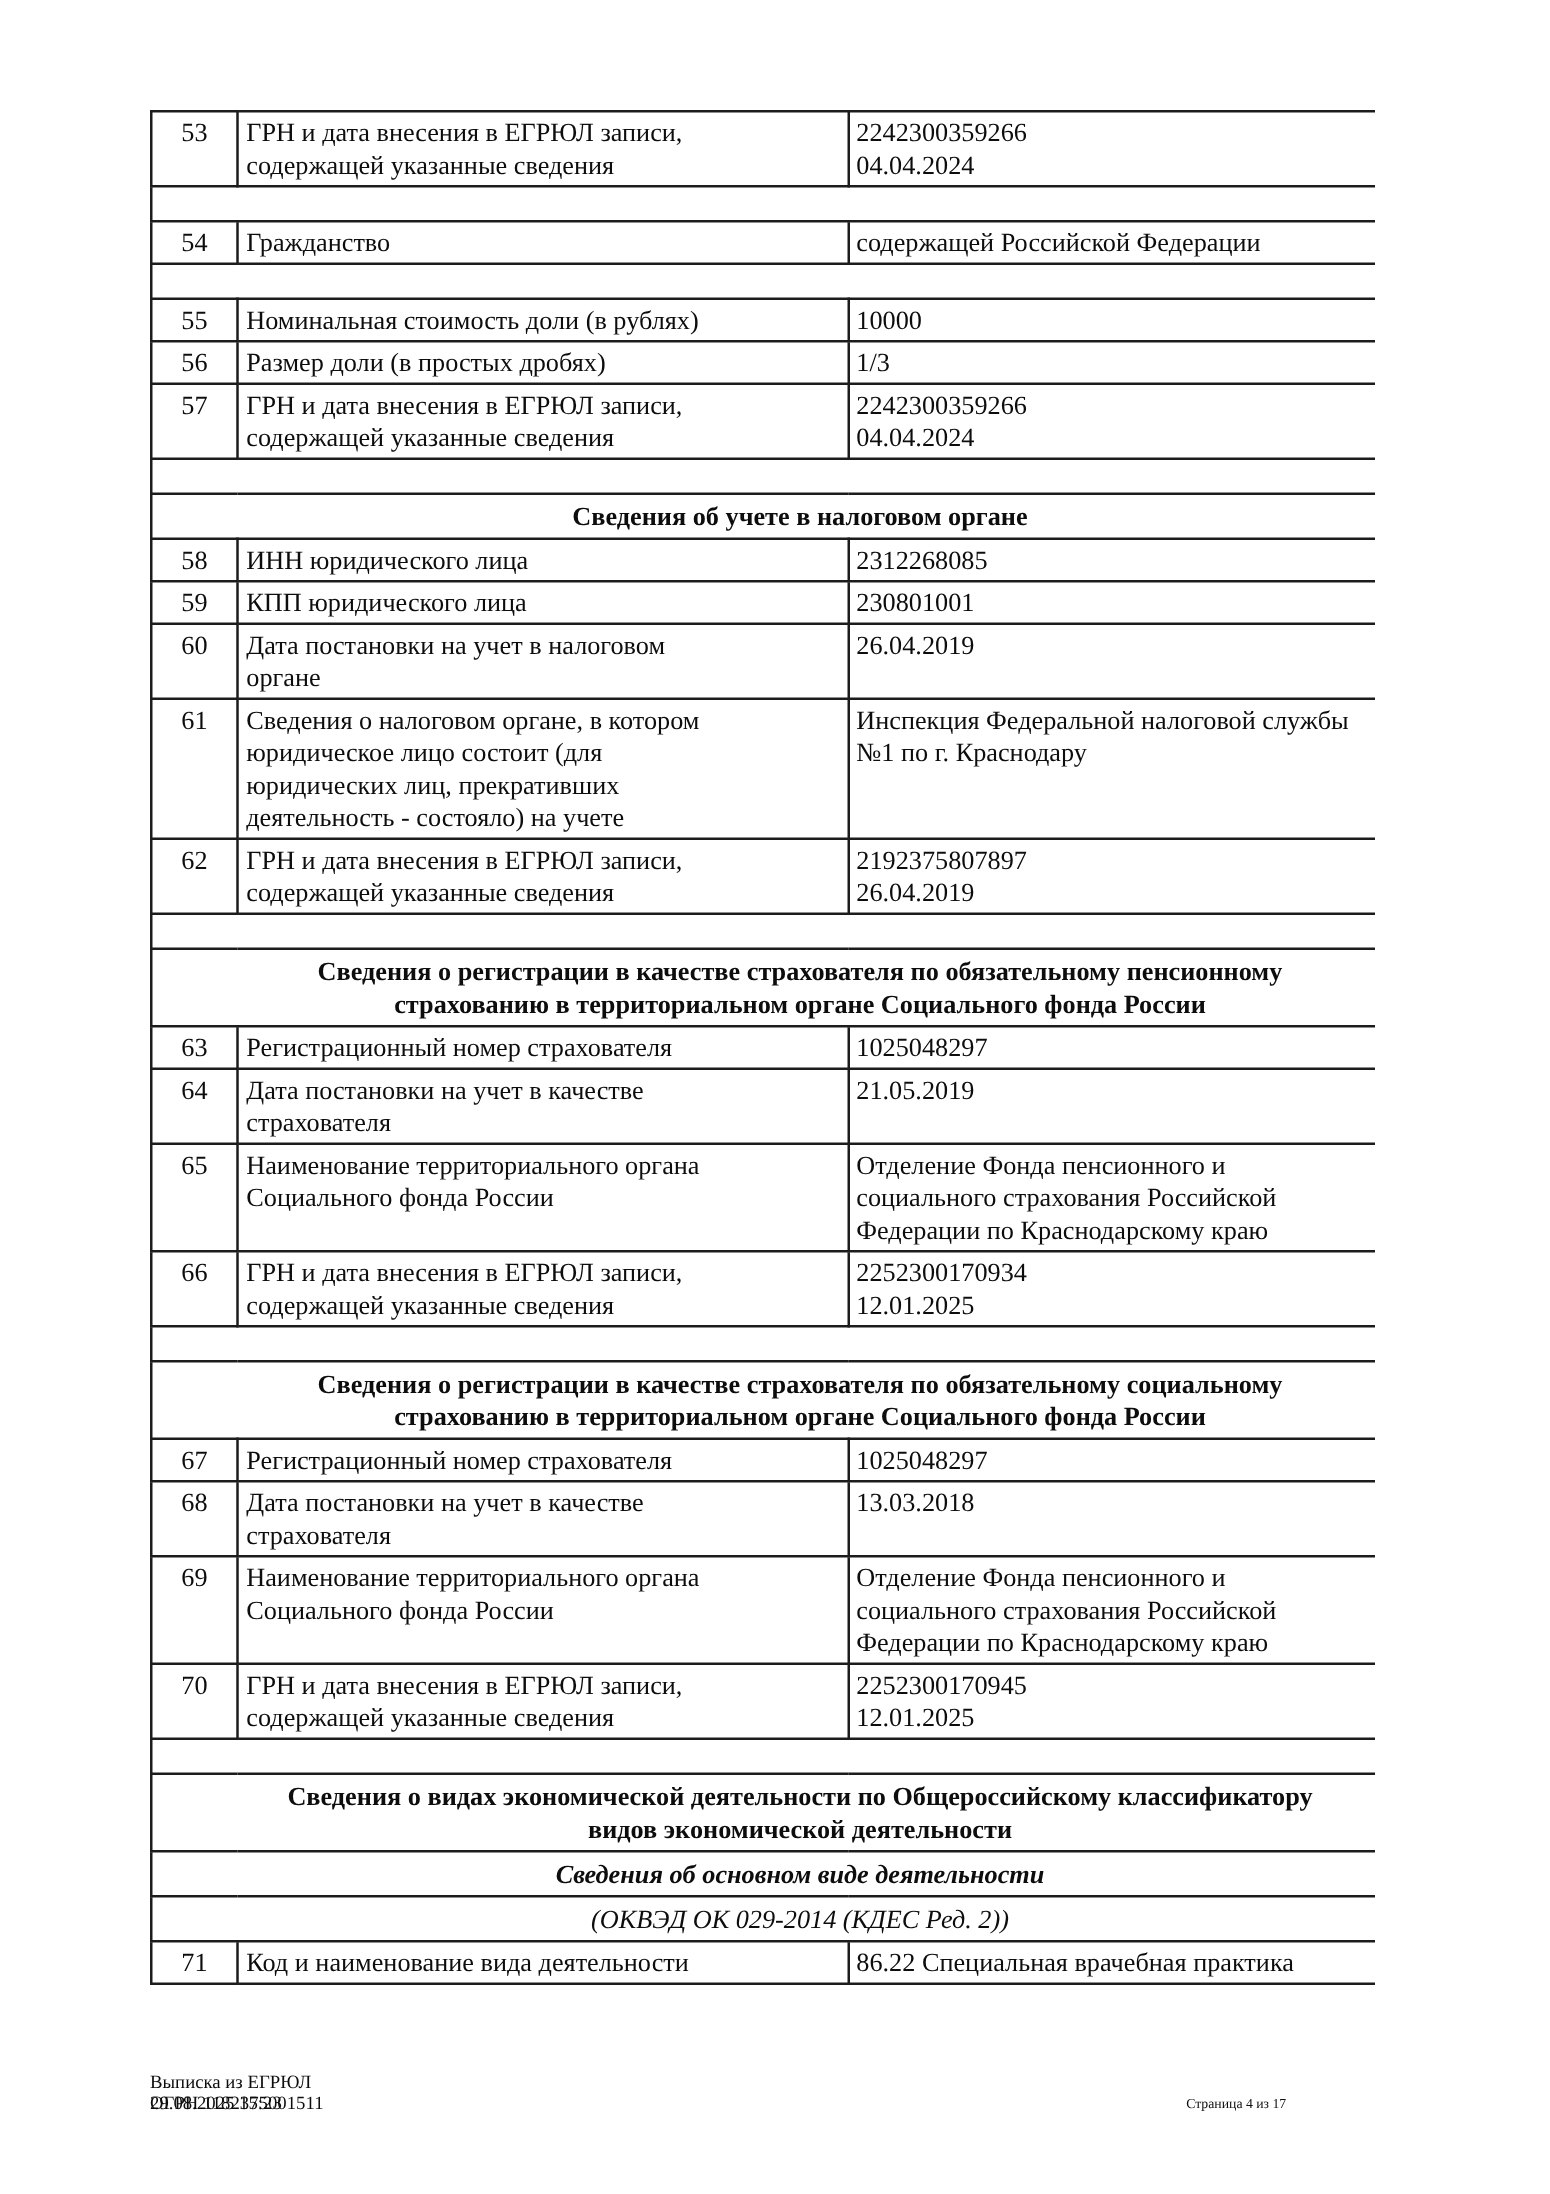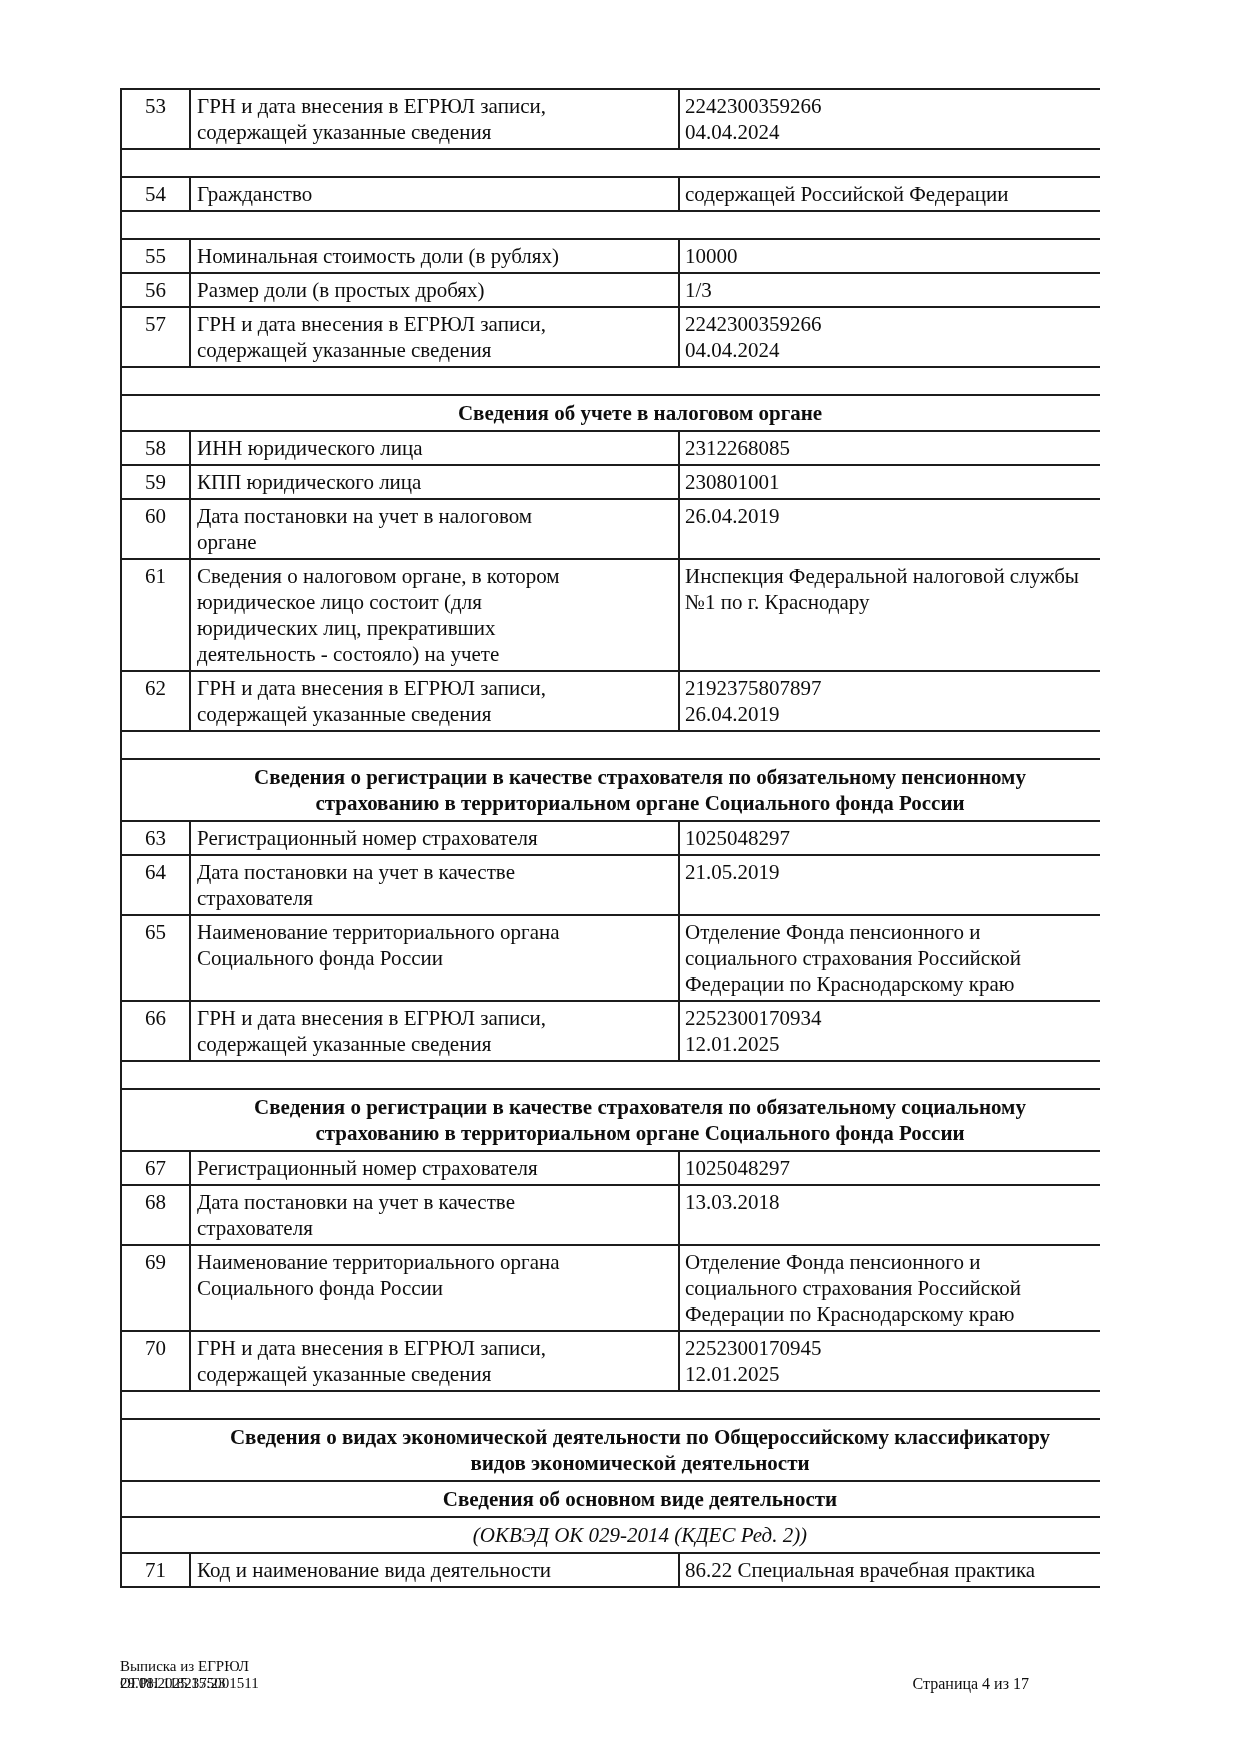--- a/index.html
+++ b/index.html
@@ -50,20 +50,21 @@
     height: 26px;
     padding: 0;
   }
   td.section {
     font-weight: bold;
     text-align: center;
     padding: 4px 12px;
   }
   td.sub-bi {
     font-weight: bold;
+    font-style: italic;
     text-align: center;
     padding: 4px 12px;
   }
   td.sub-i {
     font-style: italic;
     text-align: center;
     padding: 4px 12px;
     margin-left: 32px;
   }
   .footer-left {
@@ -78,21 +79,21 @@
     left: 120px;
     top: 1675px;
     width: 1038px;
     font-size: 15px;
     line-height: 17px;
   }
   .footer-right {
     position: absolute;
     right: 71px;
     top: 1675px;
-    font-size: 16px;
+    font-size: 11px;
     line-height: 17px;
     text-align: right;
   }
 </style>
 </head>
 <body>
 
 <div class="page">
 
   <table class="egrul">

